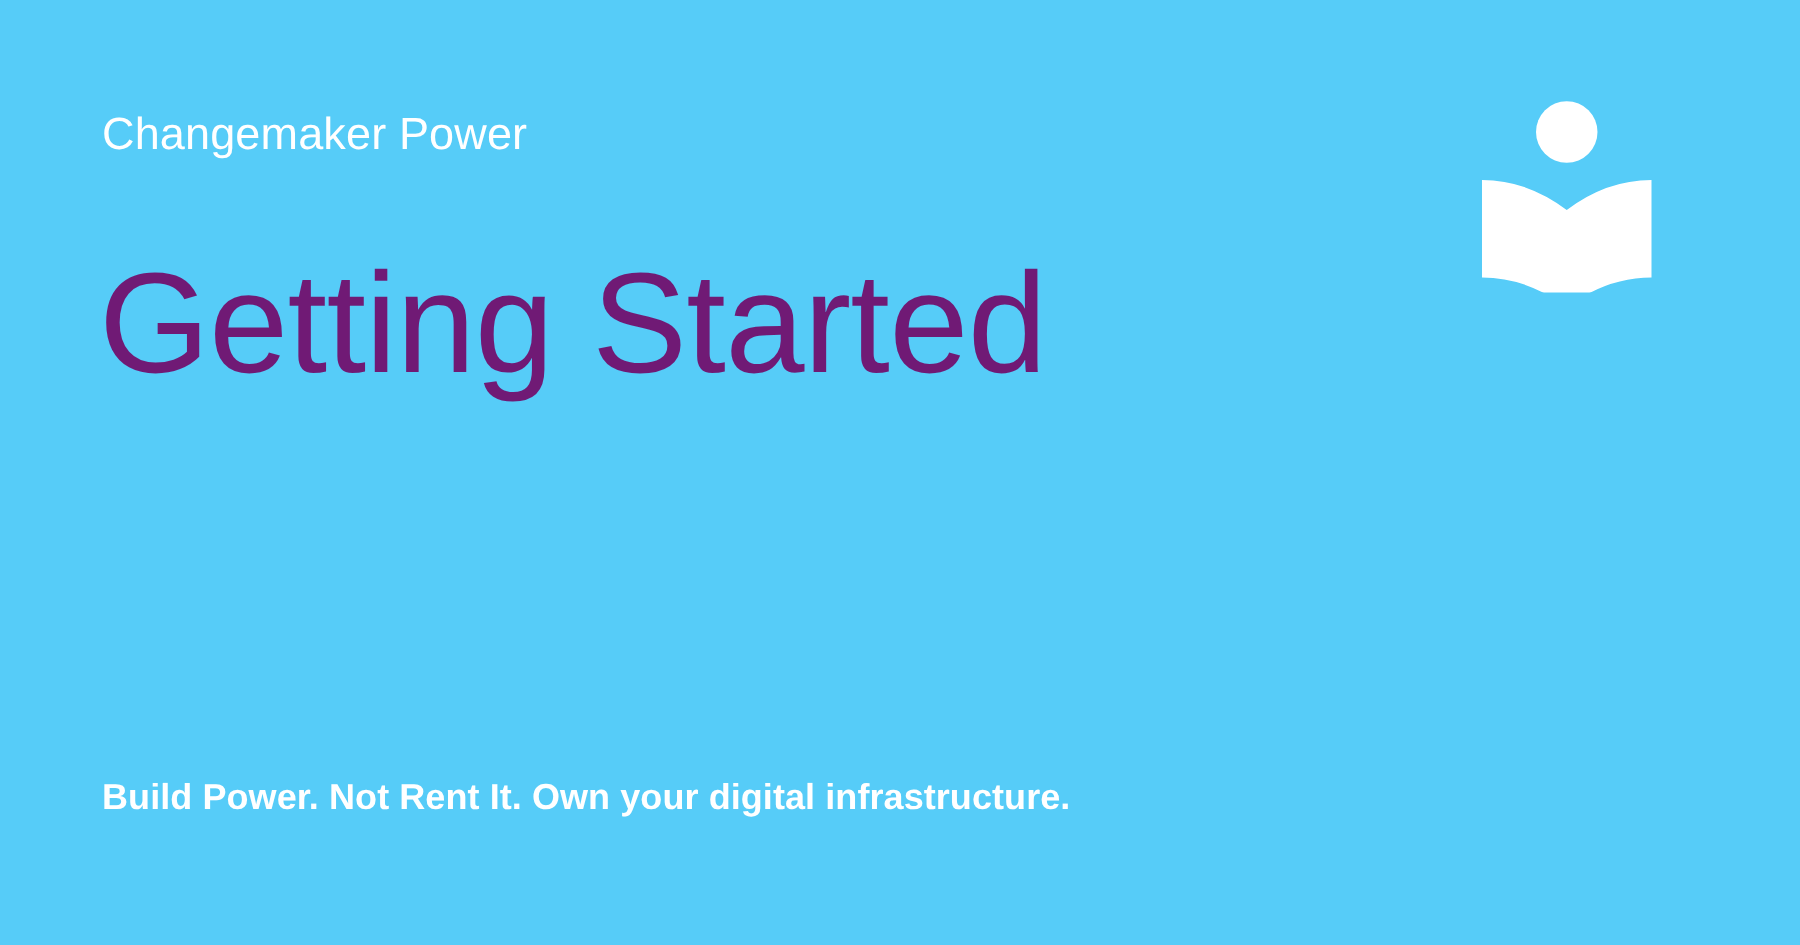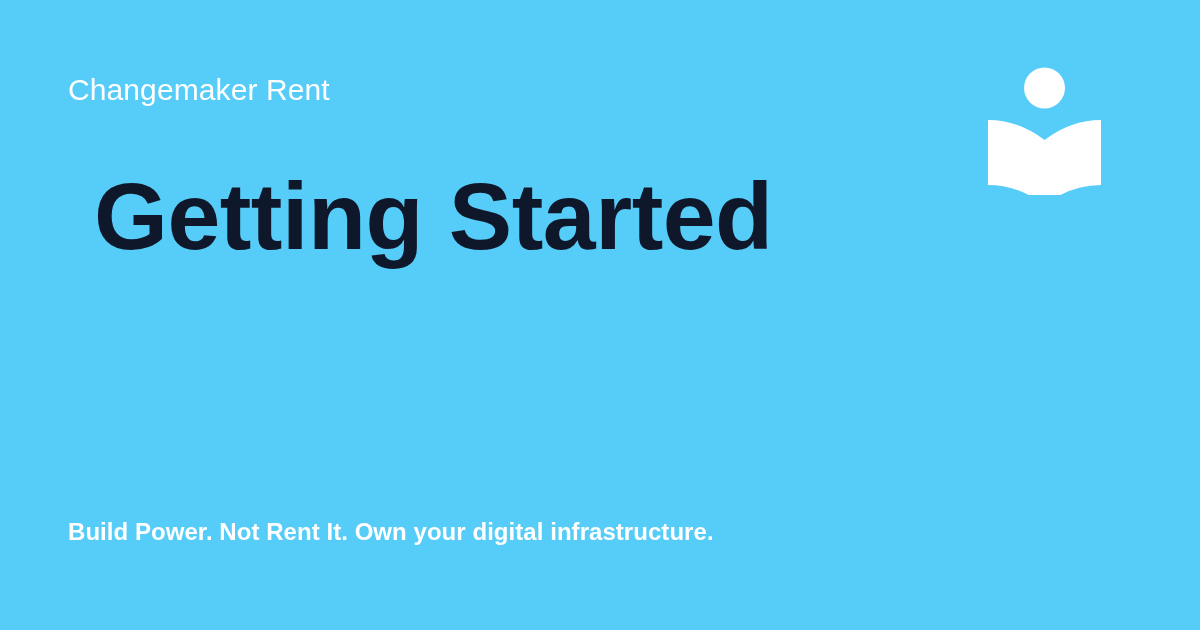--- a/index.html
+++ b/index.html
@@ -45,46 +45,45 @@
     color: #ffffff;
     letter-spacing: 0.1px;
     white-space: nowrap;
   }
 
   .headline {
     position: absolute;
     left: 66px;
     top: 160px;
     font-size: 95px;
-    font-weight: 700;
+    font-weight: 400;
     line-height: 112px;
-    color: #0f172a;
+    color: #701a75;
     letter-spacing: -0.5px;
     white-space: nowrap;
-    margin-left: 28px;
   }
 
   .tagline {
     position: absolute;
     left: 68px;
     top: 516px;
     font-size: 24px;
     font-weight: 700;
     line-height: 32px;
     color: #ffffff;
     letter-spacing: 0.05px;
     white-space: nowrap;
   }
 </style>
 </head>
 <body>
 
 <div class="card">
 
-  <div class="eyebrow">Changemaker Rent</div>
+  <div class="eyebrow">Changemaker Power</div>
 
   <h1 class="headline">Getting Started</h1>
 
   <div class="tagline">Build Power. Not Rent It. Own your digital infrastructure.</div>
 
   <div class="brand-mark">
     <svg width="130" height="135" viewBox="0 0 130 135" xmlns="http://www.w3.org/2000/svg">
 
       <circle cx="64.5" cy="28" r="20.5" fill="#ffffff"></circle>
 

